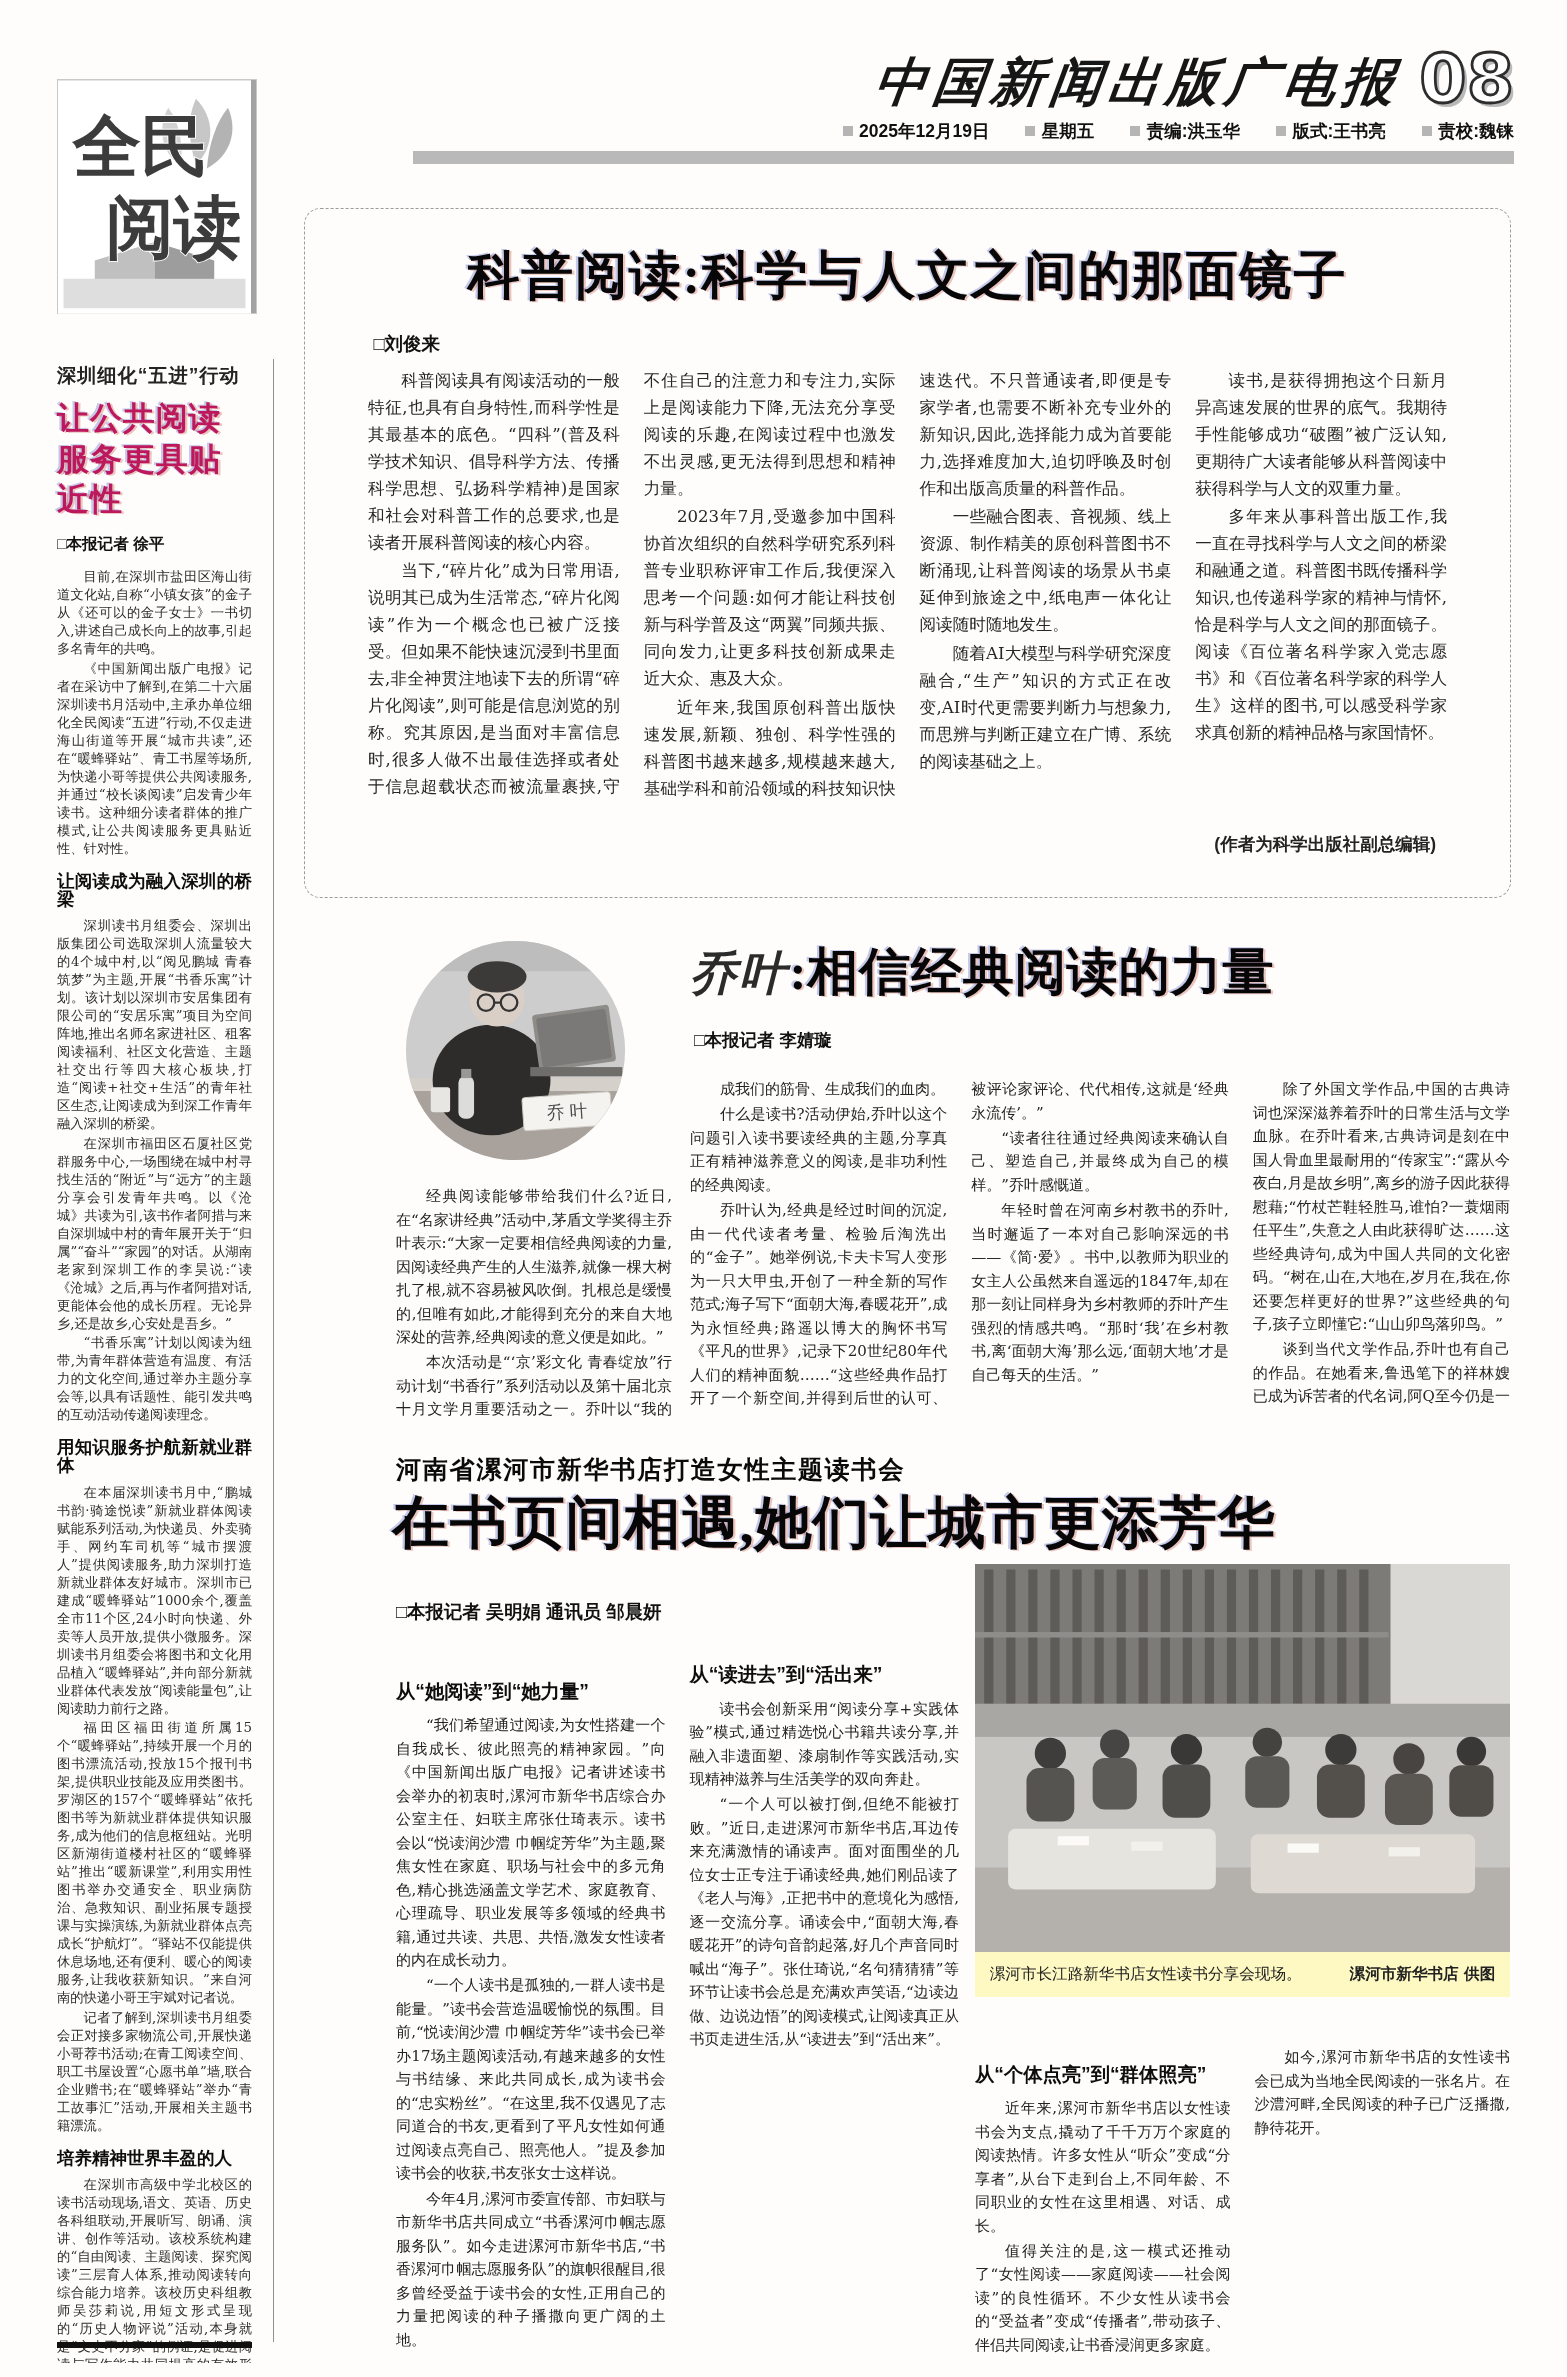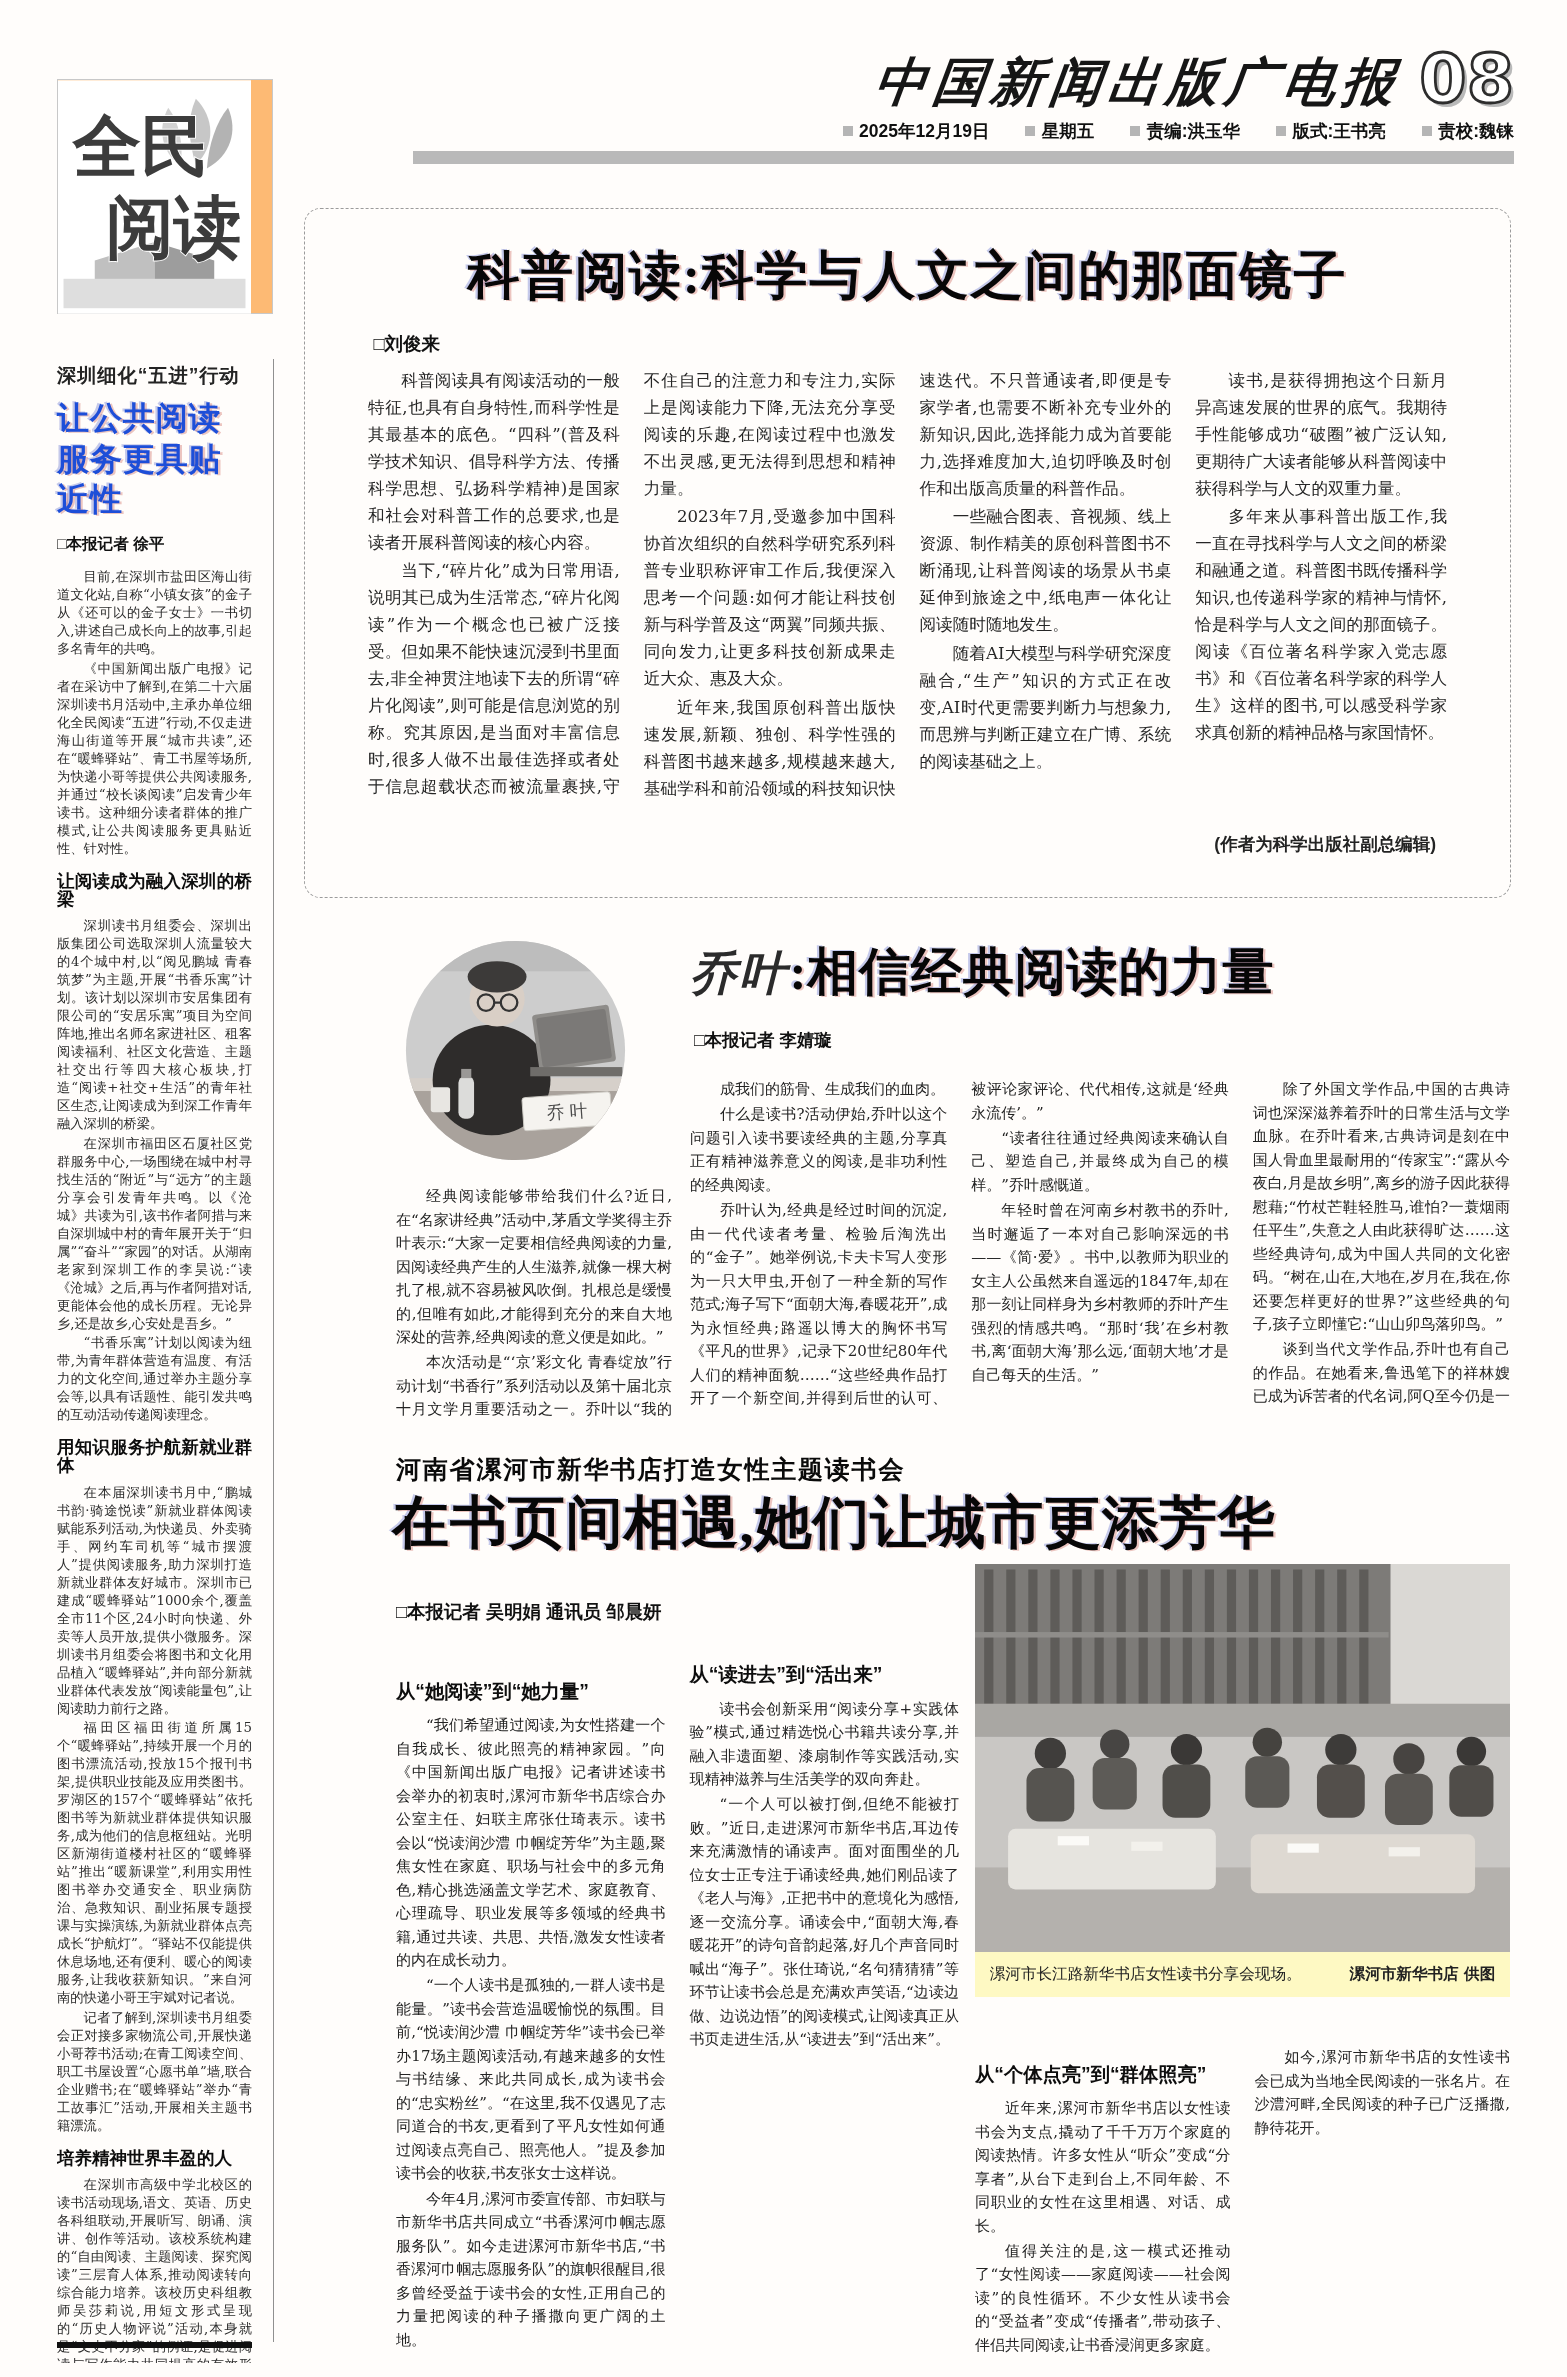--- a/index.html
+++ b/index.html
@@ -7,25 +7,25 @@
         font-family:"DejaVu Serif","Liberation Serif",serif;color:#232323;}
   
   .chroma{text-shadow:2.3px 1.4px 0 rgba(185,55,40,.28),-2.3px -1.4px 0 rgba(45,70,190,.28);}
   .byline{font-family:"Liberation Sans",sans-serif;font-weight:bold;font-size:18.4px;color:#111;}
   p.bp{margin:0;text-indent:2em;}
   p.bp + p.bp{margin-top:1.8px;}
   .col-subhead{font-family:"Liberation Sans",sans-serif;font-weight:bold;font-size:19.3px;
                margin:16.6px 0 11px;break-inside:avoid;color:#0d0d0d;}
   
   #rail{position:absolute;left:57px;top:79px;width:195px;}
-  .logo-box{width:216px;height:235px;border:0.9px solid #c8c8c8;box-sizing:border-box;background:#fdba74;}
+  .logo-box{width:200px;height:235px;border:0.9px solid #c8c8c8;box-sizing:border-box;background:#a3a3a3;}
   .rail-kicker{font-family:"Liberation Sans",sans-serif;font-weight:bold;font-size:19.3px;
                margin:48px 0 9.2px;letter-spacing:0.9px;}
   .rail-title{font-size:32px;font-weight:900;line-height:1.26;letter-spacing:0.9px;
-              font-family:"Liberation Serif",serif;color:#1d4ed8;}
+              font-family:"Liberation Serif",serif;color:#be185d;}
   .rail-byline{margin:14.7px 0 13px;font-size:15.6px;}
   .rail-body{height:1795px;overflow:hidden;font-size:13.3px;line-height:18px;text-align:justify;color:#2c2c2c;}
   .rail-body .col-subhead{font-size:17.5px;margin:14px 0 9.2px;}
   #rail-rule{position:absolute;left:57px;top:2342px;width:195px;height:6.4px;background:#101010;}
   #v-divider{position:absolute;left:273px;top:359px;height:1983px;width:0.9px;background:#909090;}
   
   #masthead{position:absolute;left:304px;top:50px;width:1210px;}
   .mast-row{display:flex;justify-content:flex-end;align-items:flex-end;gap:18.4px;}
   .mast-title{font-size:52px;font-style:italic;font-weight:bold;letter-spacing:6.4px;
               transform:skewX(-7deg);color:#161616;line-height:1;}

